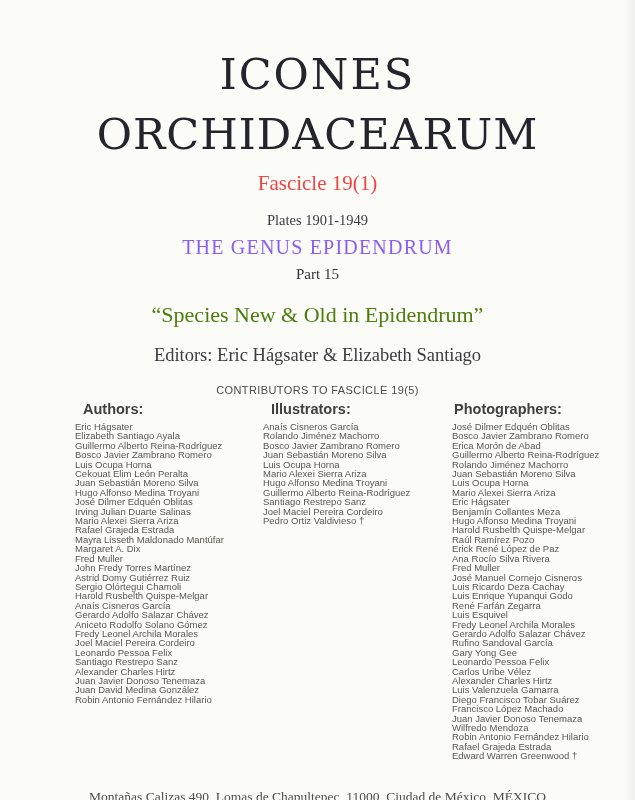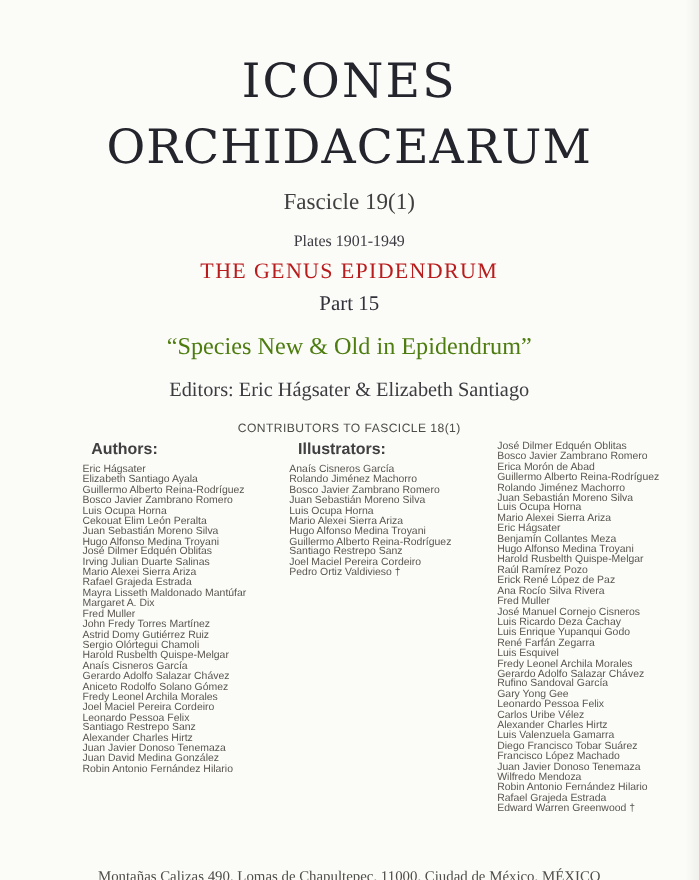--- a/index.html
+++ b/index.html
@@ -13,24 +13,24 @@
     color:#2c2c30;
   }
   .page::after {
     content:""; position:absolute; top:0; right:0; bottom:0; width:12px;
     background:linear-gradient(to right, rgba(0,0,0,0), rgba(0,0,0,0.045));
     pointer-events:none;
   }
   .center-line { position:absolute; left:0; right:0; text-align:center; white-space:nowrap; }
   .t1 { top:49px;  font-family:"DejaVu Serif", serif; font-size:43px; letter-spacing:2px; color:#23242c; }
   .t2 { top:109px; font-family:"DejaVu Serif", serif; font-size:43px; letter-spacing:1px; color:#23242c; }
-  .fascicle { top:171px; font-family:"Liberation Serif", serif; font-size:21px;   color:#404040; }
+  .fascicle { top:171px; font-family:"Liberation Serif", serif; font-size:21px;   color:#ef4444; }
   .plates   { top:212px; font-family:"Liberation Serif", serif; font-size:14.5px; color:#3a3a40; }
-  .genus    { top:236px; font-family:"Liberation Serif", serif; font-size:20px; letter-spacing:1.2px; color:#b91c1c; }
-  .part     { top:266px; font-family:"Liberation Serif", serif; font-size:19px;   color:#31323a; }
+  .genus    { top:236px; font-family:"Liberation Serif", serif; font-size:20px; letter-spacing:1.2px; color:#8b5cf6; }
+  .part     { top:266px; font-family:"Liberation Serif", serif; font-size:15px;   color:#31323a; }
   .quote    { top:291px; font-family:"Liberation Serif", serif; font-size:22px;   color:#4d7c0f;margin-top:11px; }
   .editors  { top:345px; font-family:"Liberation Serif", serif; font-size:18.5px; color:#3c3c40; }
   .contrib  { top:384px; font-size:11px; letter-spacing:0.4px; color:#4d4c47; }
 
   .col { position:absolute; top:401px; }
   .col-authors       { left:75px;  width:186px; }
   .col-illustrators  { left:263px; width:186px; }
   .col-photographers { left:452px; width:182px; }
   .col h3 {
     margin:0 0 5px 8px; font-size:14.5px; font-weight:bold; color:#404040;
@@ -55,21 +55,21 @@
 <div class="page">
 
   <div class="center-line t2">ORCHIDACEARUM</div>
   <div class="center-line t1">ICONES</div>
   <div class="center-line fascicle">Fascicle 19(1)</div>
   <div class="center-line plates">Plates 1901-1949</div>
   <div class="center-line genus">THE GENUS EPIDENDRUM</div>
   <div class="center-line part">Part 15</div>
   <div class="center-line quote">“Species New &amp; Old in Epidendrum”</div>
   <div class="center-line editors">Editors: Eric Hágsater &amp; Elizabeth Santiago</div>
-  <div class="center-line contrib">CONTRIBUTORS TO FASCICLE 18(1)</div>
+  <div class="center-line contrib">CONTRIBUTORS TO FASCICLE 19(5)</div>
 
   <section class="col col-authors">
     <h3>Authors:</h3>
     <div class="names">
         <div>Eric Hágsater</div>
         <div>Elizabeth Santiago Ayala</div>
         <div>Guillermo Alberto Reina-Rodríguez</div>
         <div>Bosco Javier Zambrano Romero</div>
         <div>Luis Ocupa Horna</div>
         <div>Cekouat Elim León Peralta</div>
@@ -111,20 +111,21 @@
         <div>Mario Alexei Sierra Ariza</div>
         <div>Hugo Alfonso Medina Troyani</div>
         <div>Guillermo Alberto Reina-Rodríguez</div>
         <div>Santiago Restrepo Sanz</div>
         <div>Joel Maciel Pereira Cordeiro</div>
         <div>Pedro Ortiz Valdivieso †</div>
       </div>
   </section>
 
   <section class="col col-photographers">
+    <h3>Photographers:</h3>
     <div class="names">
         <div>José Dilmer Edquén Oblitas</div>
         <div>Bosco Javier Zambrano Romero</div>
         <div>Erica Morón de Abad</div>
         <div>Guillermo Alberto Reina-Rodríguez</div>
         <div>Rolando Jiménez Machorro</div>
         <div>Juan Sebastián Moreno Silva</div>
         <div>Luis Ocupa Horna</div>
         <div>Mario Alexei Sierra Ariza</div>
         <div>Eric Hágsater</div>

